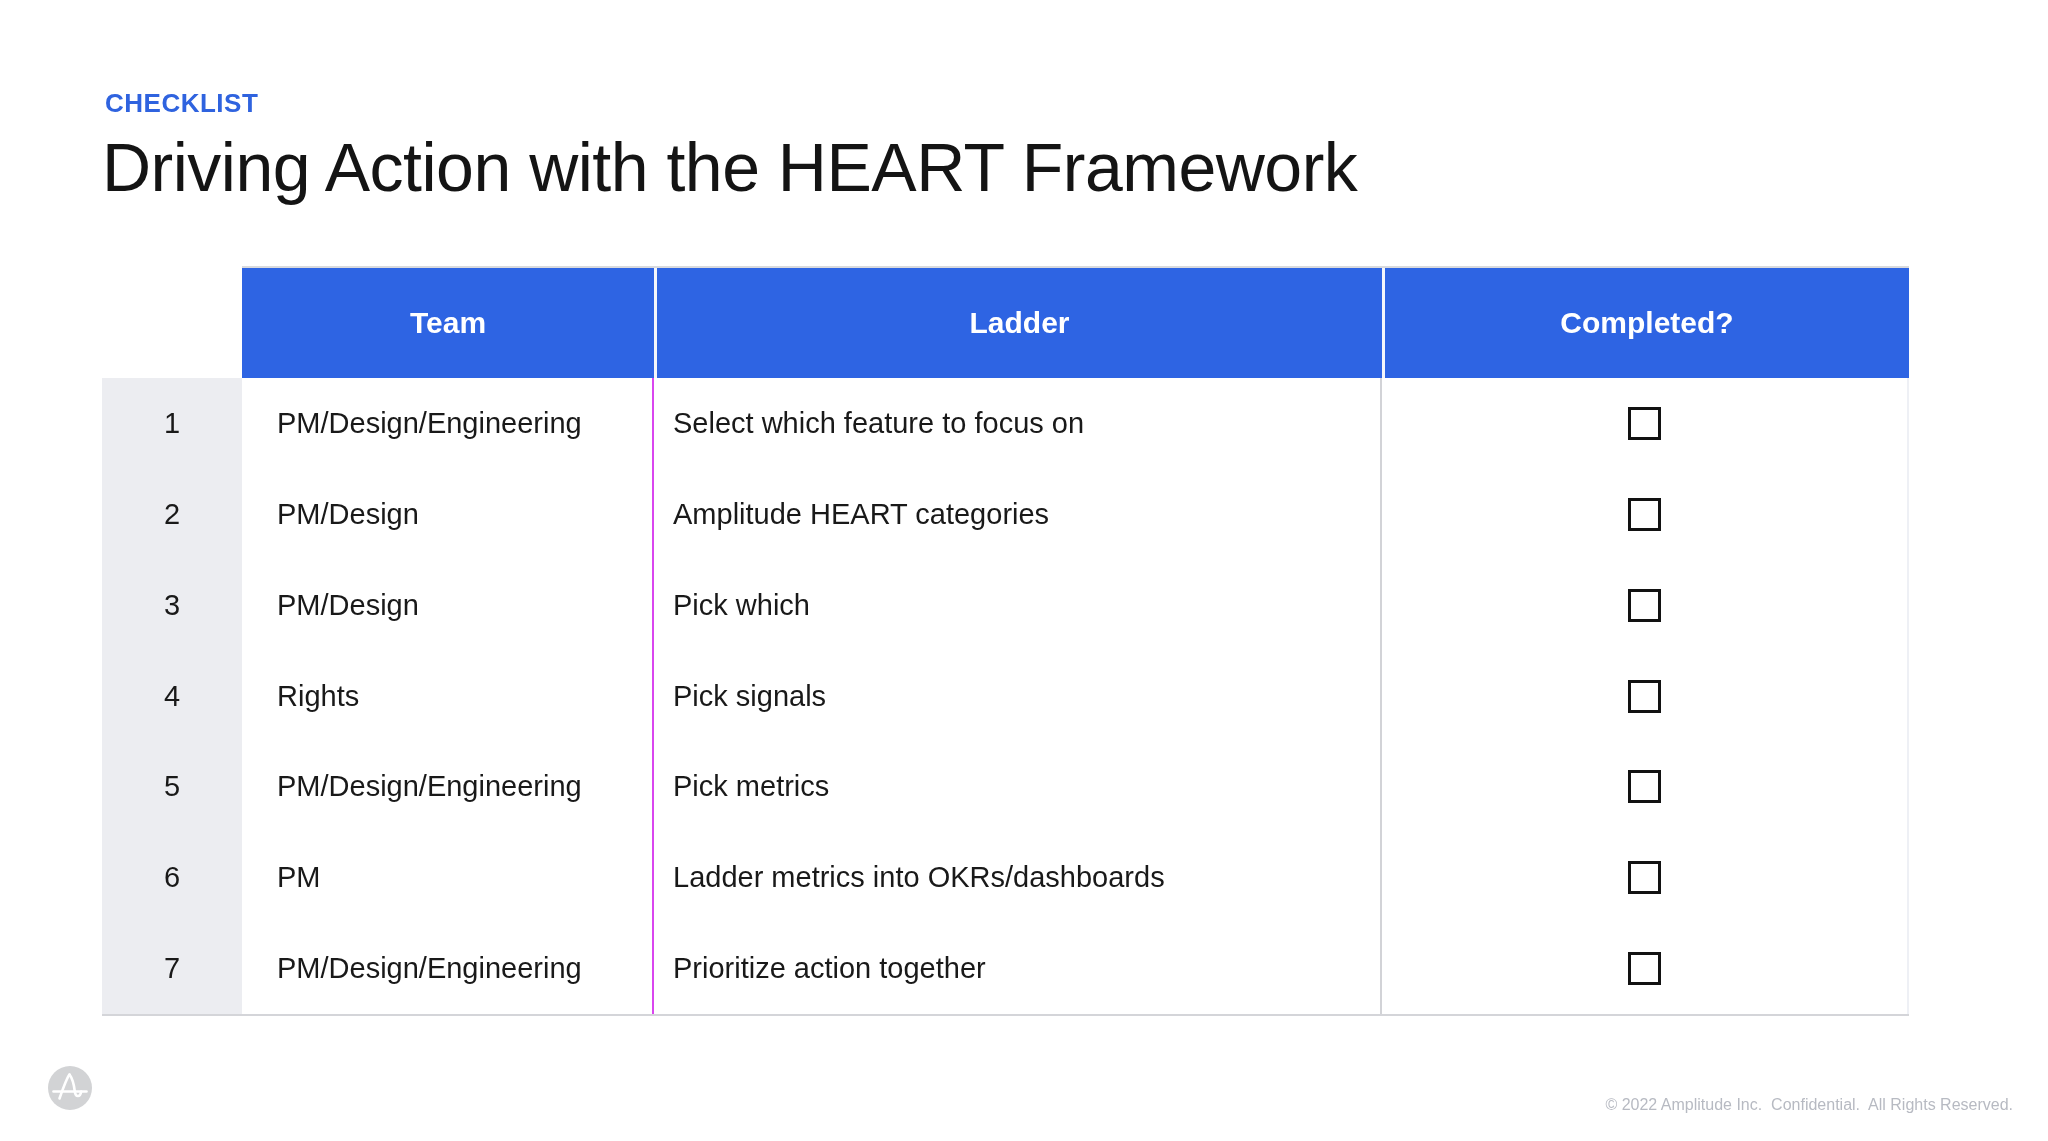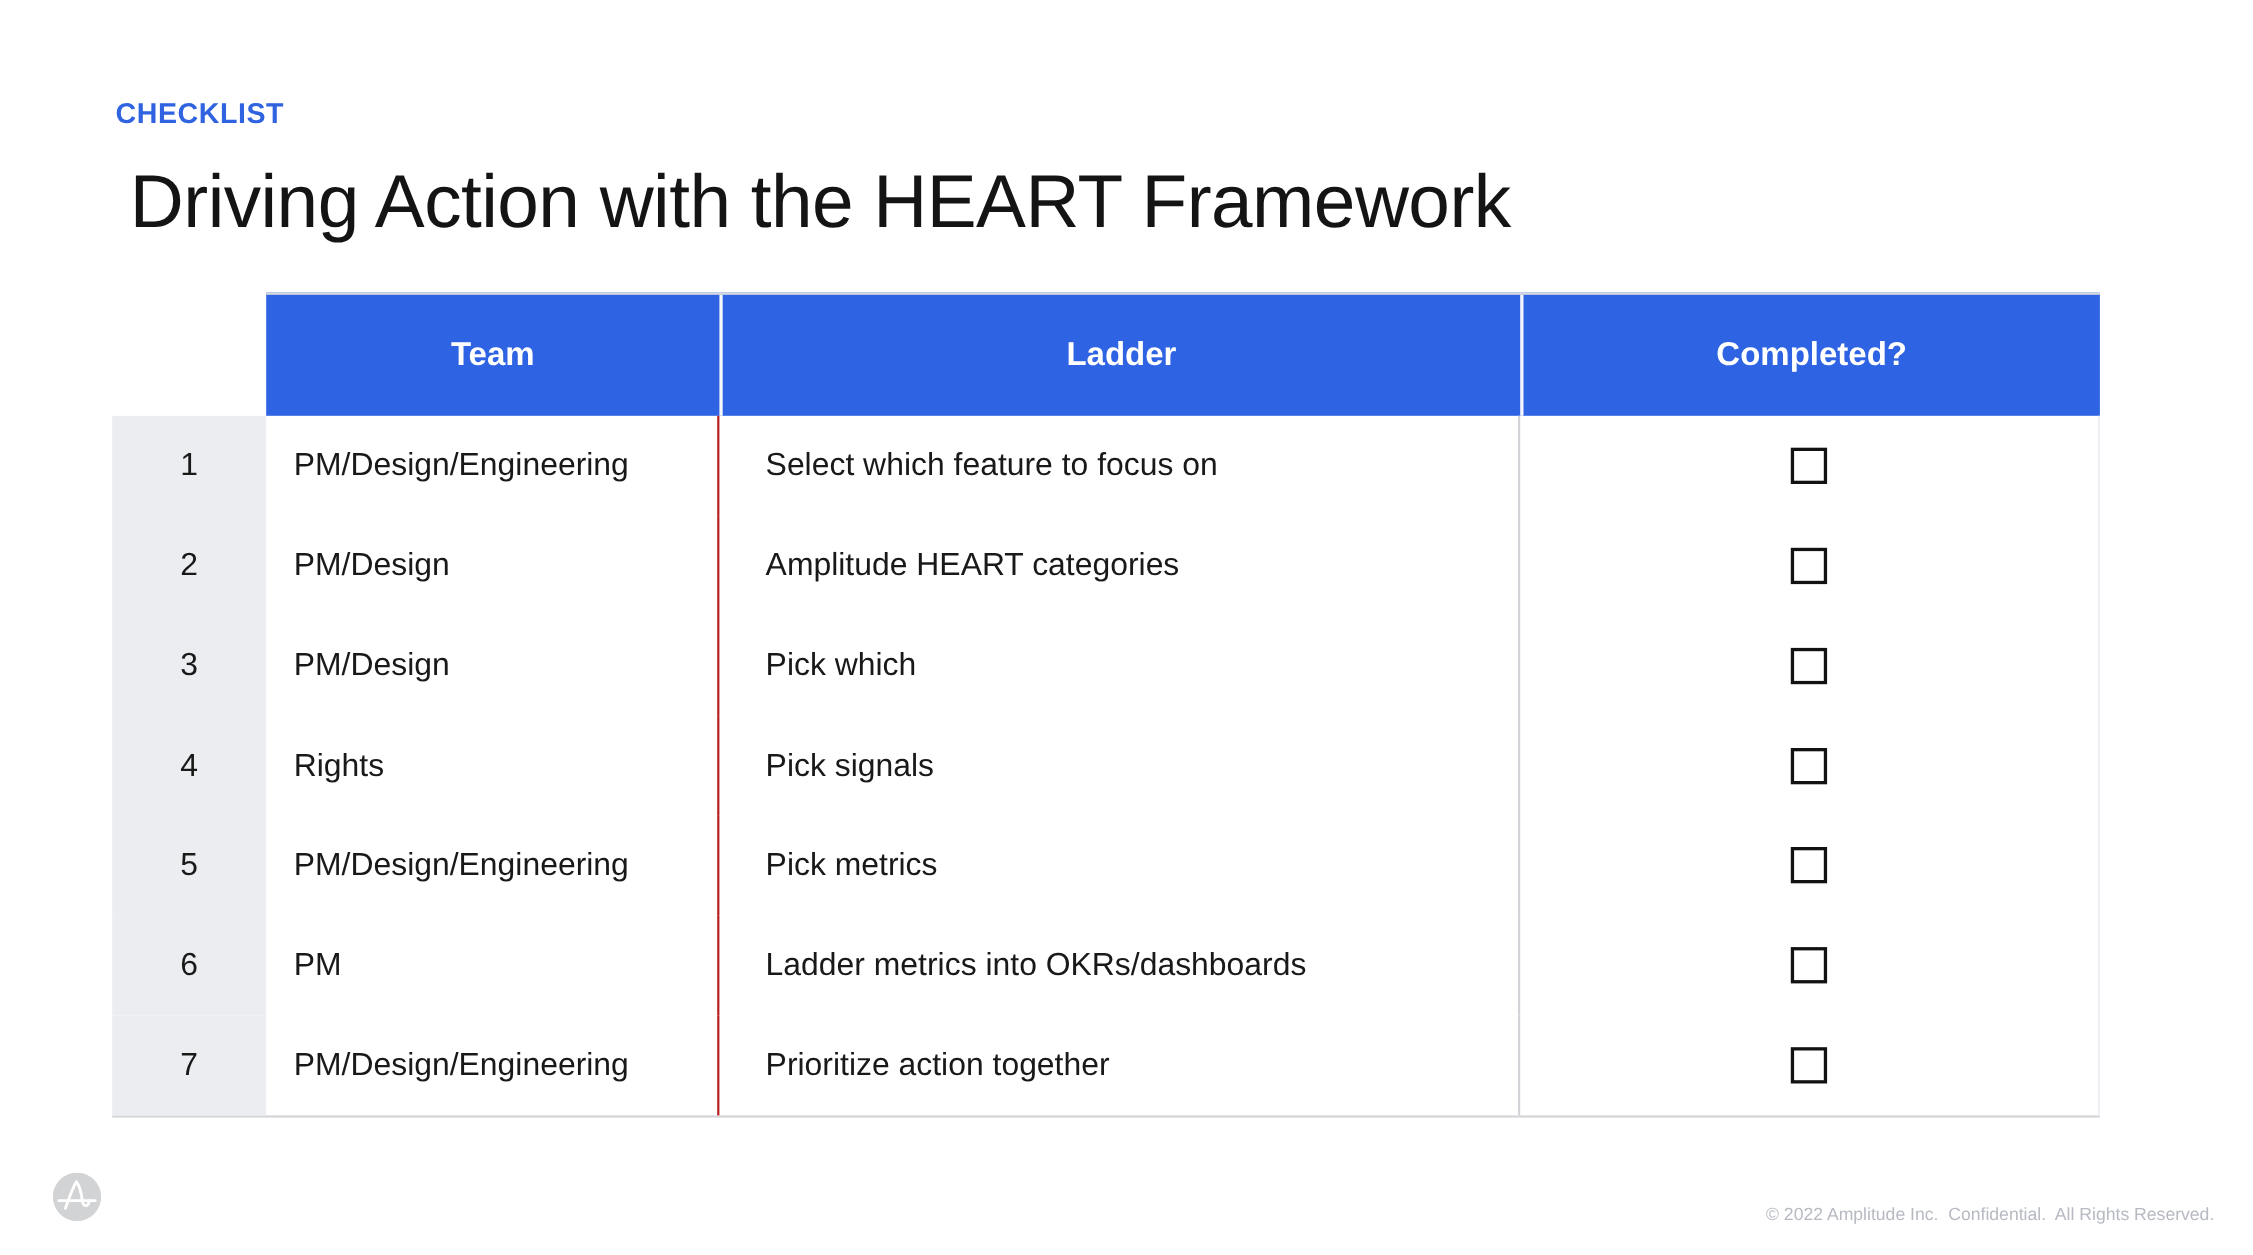--- a/index.html
+++ b/index.html
@@ -9,21 +9,21 @@
     background:#ffffff;
     font-family:"Liberation Sans", sans-serif;
     overflow:hidden;
   }
   .eyebrow{
     position:absolute;left:105px;top:88px;
     font-size:26px;font-weight:700;letter-spacing:0.5px;
     color:var(--eyebrow_blue,#2F63DF);
   }
   .title{
-    position:absolute;left:102px;top:128px;margin:16px;
+    position:absolute;left:102px;top:128px;margin:0;
     font-size:68px;font-weight:400;letter-spacing:-0.5px;
     color:#141414;white-space:nowrap;
   }
   
   .table{
     position:absolute;left:102px;top:266px;width:1807px;border-radius:22px;
   }
   .thead{
     margin-left:140px;
     height:110px;
@@ -44,22 +44,22 @@
     border-bottom:2px solid #D4D5D9;
   }
   .cell{
     display:flex;align-items:center;
     font-size:29px;color:#191919;
   }
   .cell.num{
     background:var(--row_number_bg,#ECEDF1);
     justify-content:center;
   }
-  .cell.team{padding-left:25px;border-right:2px solid #b91c1c;}
-  .cell.action{padding-left:42px;border-right:2px solid #D2D3D7;}
+  .cell.team{padding-left:35px;border-right:2px solid #d946ef;}
+  .cell.action{padding-left:19px;border-right:2px solid #D2D3D7;}
   .cell.check{justify-content:center;border-right:2px solid #EEF0F5;}
   .checkbox{
     width:33px;height:33px;box-sizing:border-box;
     border:3px solid #121212;background:#fff;
     cursor:pointer;
   }
   
   .logo{position:absolute;left:48px;top:1066px;width:44px;height:44px;}
   .copyright{
     position:absolute;right:35px;top:1096px;

